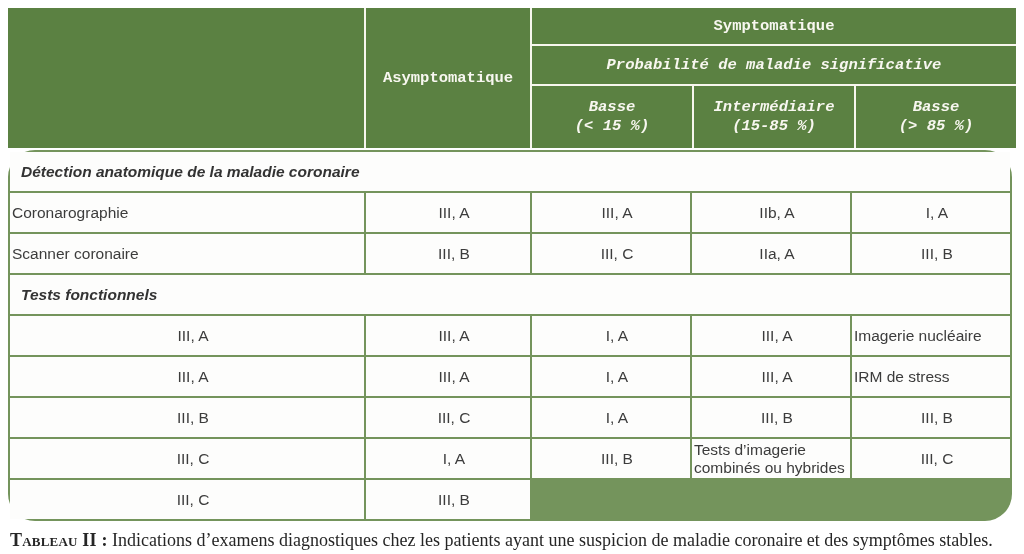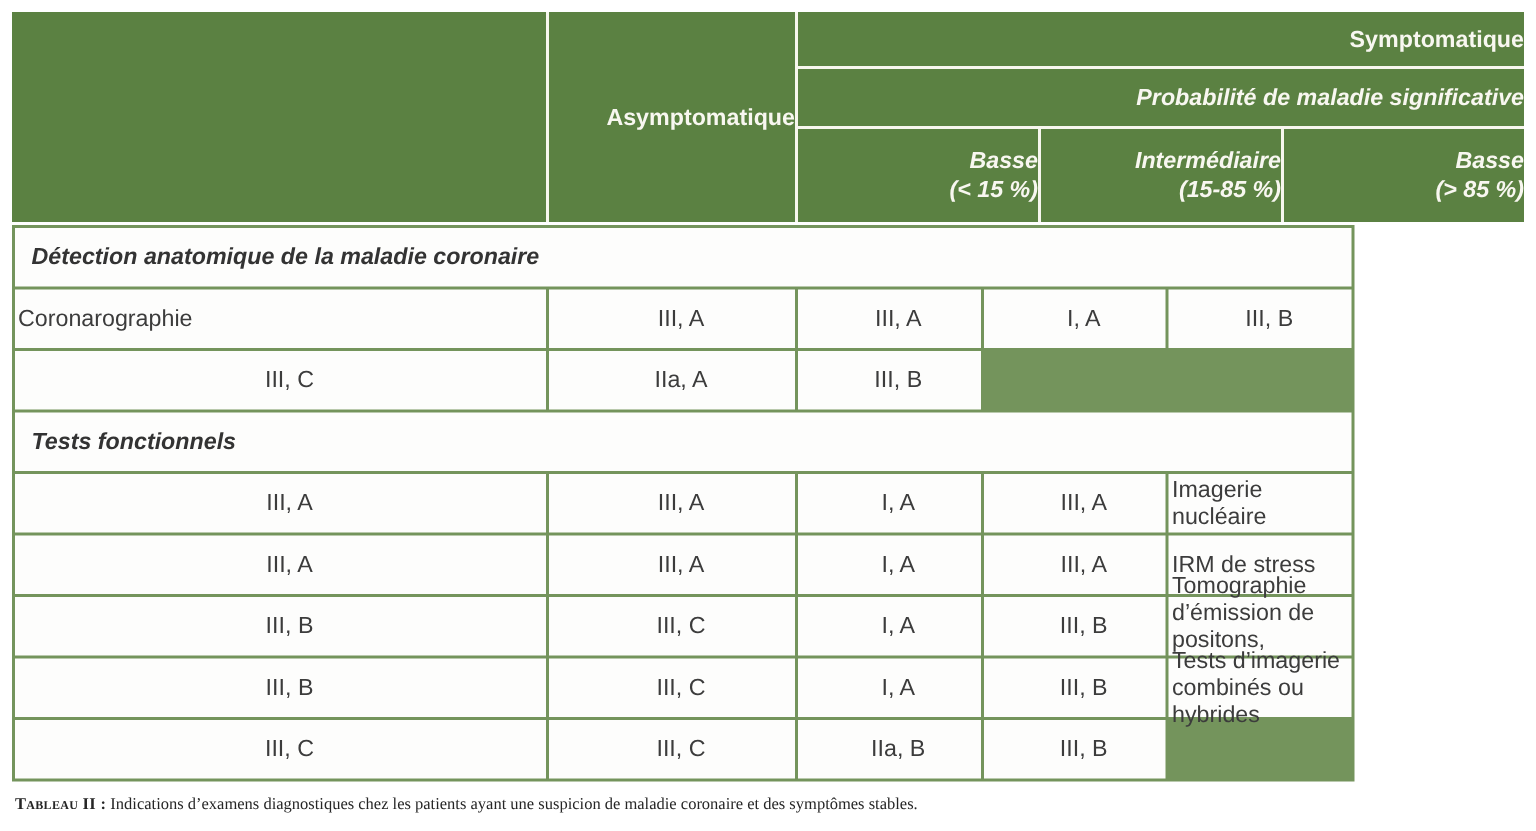--- a/index.html
+++ b/index.html
@@ -22,44 +22,46 @@
     display:grid;
     grid-template-columns:356px 164px 160px 160px 160px;
     grid-template-rows:36px 38px 62px;
     gap:2px;
     background:var(--divider-white);
   }
   .hdr > div{
     background:var(--header-green);
     color:var(--header-text);
     display:flex;flex-direction:column;
-    align-items:flex-end;justify-content:center;
+    align-items:center;justify-content:center;
     text-align:center;
     font-weight:bold;
     font-size:15.5px;
     line-height:19px;
+    font-family:Liberation Mono, monospace;
   }
   .hdr .blank{grid-column:1;grid-row:1/span 3;}
   .hdr .asym {grid-column:2;grid-row:1/span 3;}
   .hdr .symp {grid-column:3/span 3;grid-row:1;}
   .hdr .prob {grid-column:3/span 3;grid-row:2;font-style:italic;}
   .hdr .sub  {grid-row:3;font-style:italic;}
 
   
   .hb-gap{height:2px;background:#ffffff;}
 
   
   .tbody{
-    width:895px;
+    width:1004px;
     display:grid;
     grid-template-columns:354px 164px 1fr 1fr 1fr;
     grid-auto-rows:39px;
     gap:2px;
     padding:2px;
     background:var(--border-green);
+    border-radius:27px;
   }
   .tbody > div{
     background:var(--cell-bg);
     display:flex;align-items:center;
     font-size:15.5px;
     padding-left:12px;
   }
   .tbody .section{
     grid-column:1/-1;
     font-weight:bold;font-style:italic;
@@ -67,21 +69,21 @@
     color:#333333;
   }
   .tbody .lbl{padding-left:2px;justify-content:flex-start;}
   .tbody .val{justify-content:center;text-align:center;}
 
   
   .caption{
     margin-top:9px;
     padding-left:2px;
     font-family:"Liberation Serif",serif;
-    font-size:11px;
+    font-size:18px;
     color:var(--caption-text);
   }
   .caption .cap-label{
     font-weight:bold;
     font-variant:small-caps;
     letter-spacing:.2px;
   }
 </style>
 </head>
 <body>
@@ -115,22 +117,24 @@
 
   <div class="hb-gap"></div>
 
   <div class="tbody">
 
     <div class="section">Détection anatomique de la maladie coronaire</div>
 
     <div class="lbl">Coronarographie</div>
     <div class="val">III, A</div>
     <div class="val">III, A</div>
+    <div class="val">IIb, A</div>
     <div class="val">I, A</div>
 
+    <div class="lbl">Scanner coronaire</div>
     <div class="val">III, B</div>
     <div class="val">III, C</div>
     <div class="val">IIa, A</div>
     <div class="val">III, B</div>
 
     <div class="section">Tests fonctionnels</div>
 
     <div class="val">III, A</div>
     <div class="val">III, A</div>
     <div class="val">I, A</div>
@@ -141,30 +145,28 @@
     <div class="val">III, A</div>
     <div class="val">I, A</div>
     <div class="val">III, A</div>
 
     <div class="lbl">IRM de stress</div>
     <div class="val">III, B</div>
     <div class="val">III, C</div>
     <div class="val">I, A</div>
     <div class="val">III, B</div>
 
-    <div class="lbl">Tomographie d’émission de positons, perfusion</div>
     <div class="val">III, B</div>
     <div class="val">III, C</div>
     <div class="val">I, A</div>
     <div class="val">III, B</div>
 
     <div class="lbl">Tests d’imagerie combinés ou hybrides</div>
     <div class="val">III, C</div>
     <div class="val">III, C</div>
-    <div class="val">IIa, B</div>
     <div class="val">III, B</div>
 
   </div>
 
   <div class="caption">
     <span class="cap-label">Tableau II :</span>
     <span>Indications d’examens diagnostiques chez les patients ayant une suspicion de maladie coronaire et des symptômes stables.</span>
   </div>
 
 </div>

